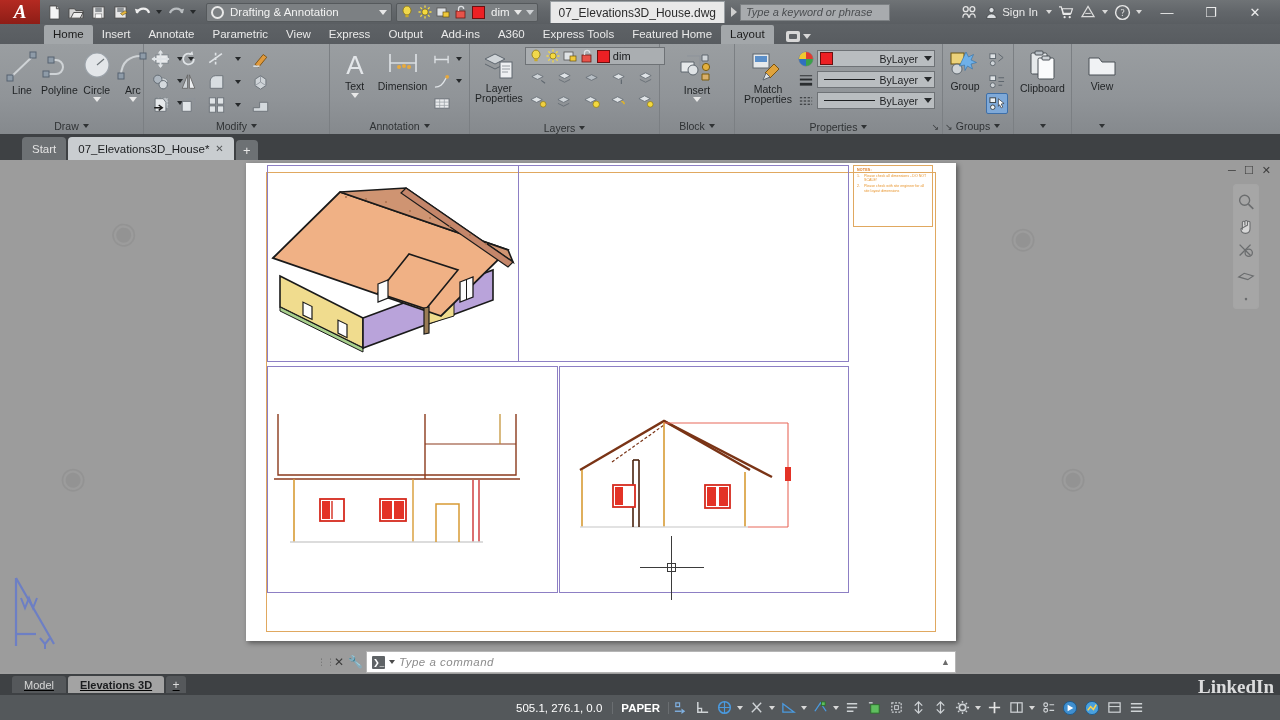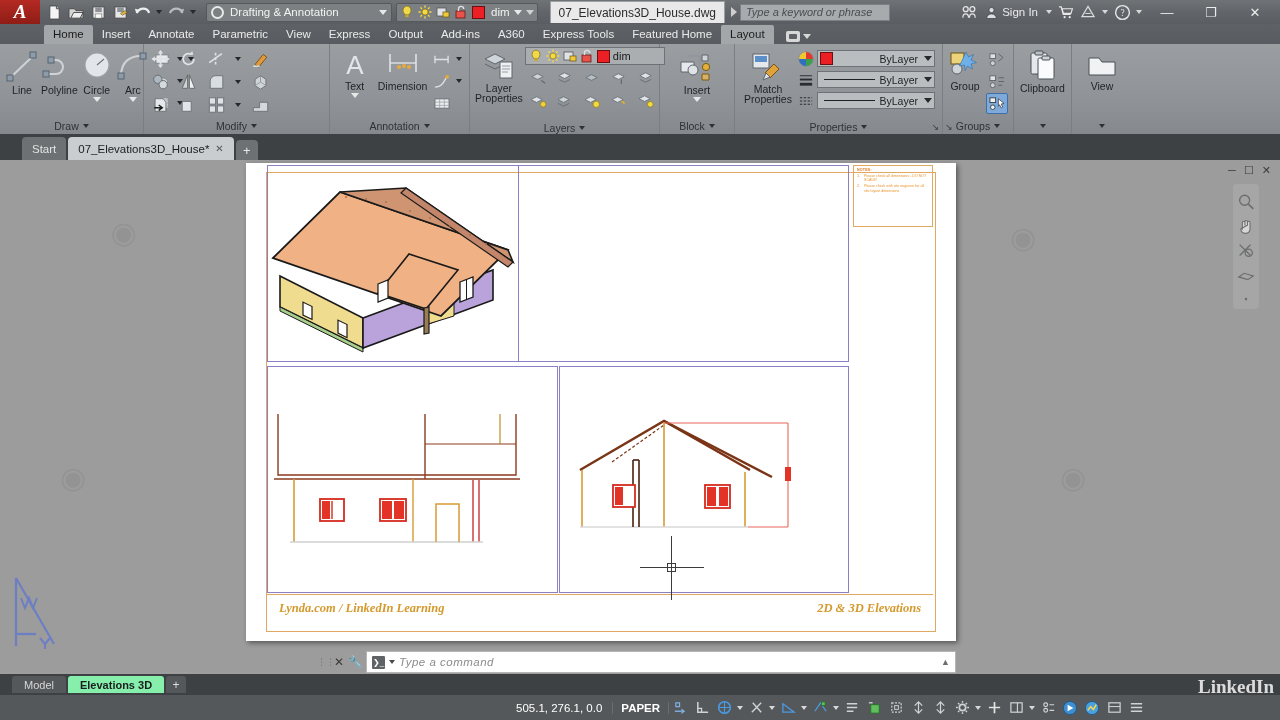--- a/index.html
+++ b/index.html
@@ -205,25 +205,25 @@
     display: flex; align-items: center; gap: 4px; padding: 0 5px;
   }
   .cmd-prompt-box { width:13px;height:13px;background:#5f6366;color:#fff;font-size:8px;display:flex;align-items:center;justify-content:center;border-radius:1px;}
   .cmd-caret { width:0;height:0;border-left:3.5px solid transparent;border-right:3.5px solid transparent;border-top:4.5px solid #4a4a4a;}
   .cmd-placeholder { flex:1; font-size: 11.5px; font-style: italic; color: #8c8c8c; letter-spacing:.5px;}
   .cmd-up { color:#6c6c6c; font-size: 9px; }
 
   
   .layouttabs {
     position: absolute; left: 0; top: 674px; width: 1280px; height: 21px;
-    background: #3e4144; display: flex; align-items: center; padding-left: 12px; gap: 2px;
+    background: #3e4144; display: flex; align-items: center; padding-left: 12px; gap: 2px; text-decoration: underline;
   }
   .ltab { height: 17px; padding: 0 12px; font-size: 11px; display:flex;align-items:center;border-radius:3px 3px 0 0;}
   .ltab.inactive { background: #55585b; color: #d6d6d6; }
-  .ltab.active { background: #86efac; color: #1b1d1f; font-weight: bold; align-items: center; }
+  .ltab.active { background: #a3a3a3; color: #1b1d1f; font-weight: bold; align-items: center; }
   .ltab-add { width: 20px; height:17px; background:#55585b; color:#ddd; display:flex;align-items:center;justify-content:center;font-size:12px;border-radius:3px 3px 0 0;}
 
   .statusbar {
     position: absolute; left: 0; top: 695px; width: 1280px; height: 25px;
     background: #54585b; display: flex; align-items: center;
   }
   .coords { color: #ffffff; font-size: 11.5px; padding: 0 10px; margin-left: 506px; }
   .paper-lbl { color: #ffffff; font-size: 11.5px; padding: 0 8px; border-left:1px solid #6a6e71; border-right:1px solid #6a6e71;font-weight:bold;}
   .sb-icon { width: 22px; height: 25px; display:flex;align-items:center;justify-content:center; }
   .sb-caret { width: 10px; height:25px; display:flex;align-items:center;justify-content:center;}
@@ -1033,24 +1033,20 @@
           <rect x="147" y="120" width="9" height="19" fill="#e33226"></rect>
           <rect x="159" y="120" width="9" height="19" fill="#e33226"></rect>
 
           <path d="M228 56 L228 160" stroke="#e8685a" stroke-width="1.1"></path>
           <path d="M104 56 L228 56" stroke="#e8685a" stroke-width="1.1"></path>
           <path d="M188 160 L228 160" stroke="#e8685a" stroke-width="1.1"></path>
           <rect x="225" y="100" width="6" height="14" fill="#e33226"></rect>
         </svg>
       </div>
 
-      <div class="title-strip">
-        <span>Lynda.com / LinkedIn Learning</span>
-        <span>2D &amp; 3D Elevations</span>
-      </div>
     </div>
 
     <div class="crosshair">
       <div class="h"></div>
       <div class="v"></div>
       <div class="p"></div>
     </div>
 
     <div class="vp-ctrls">
       <span>─</span>

